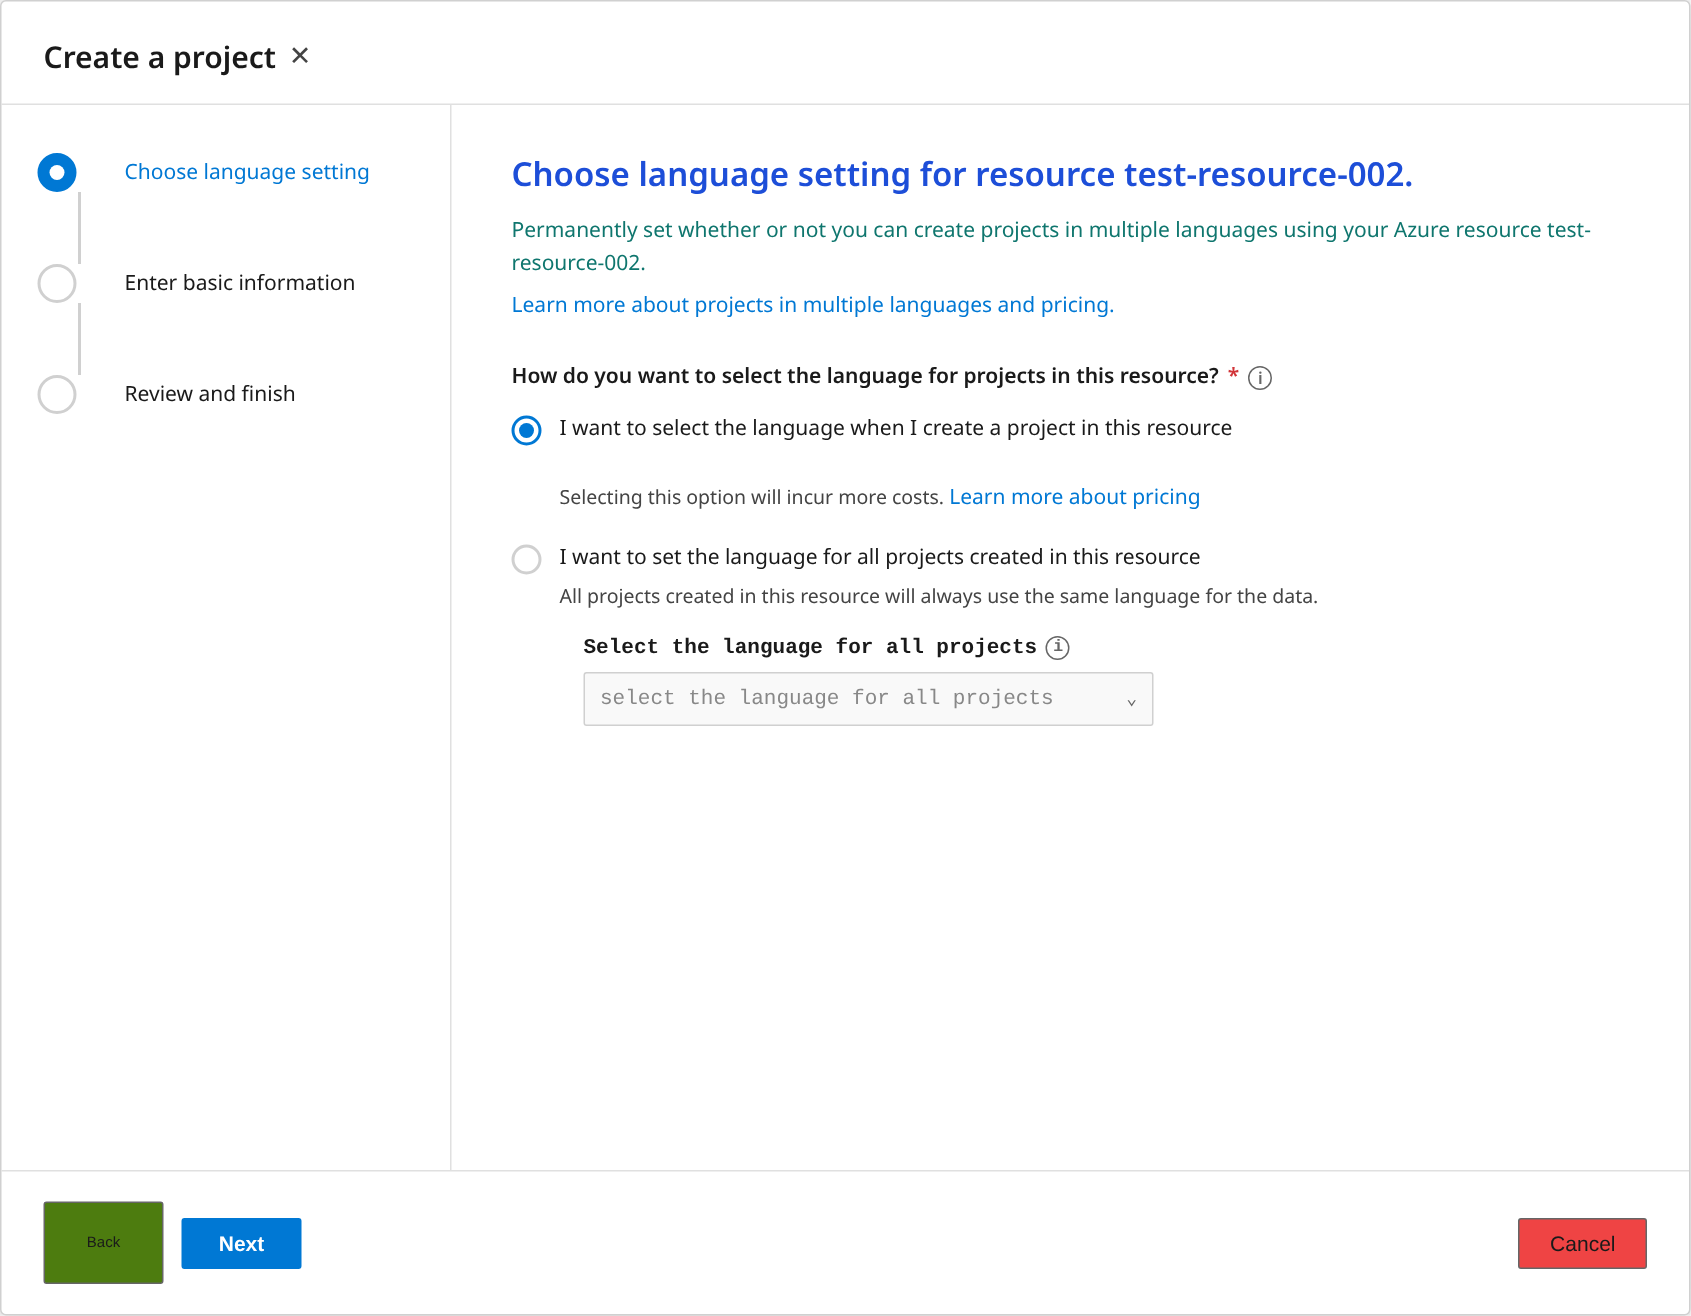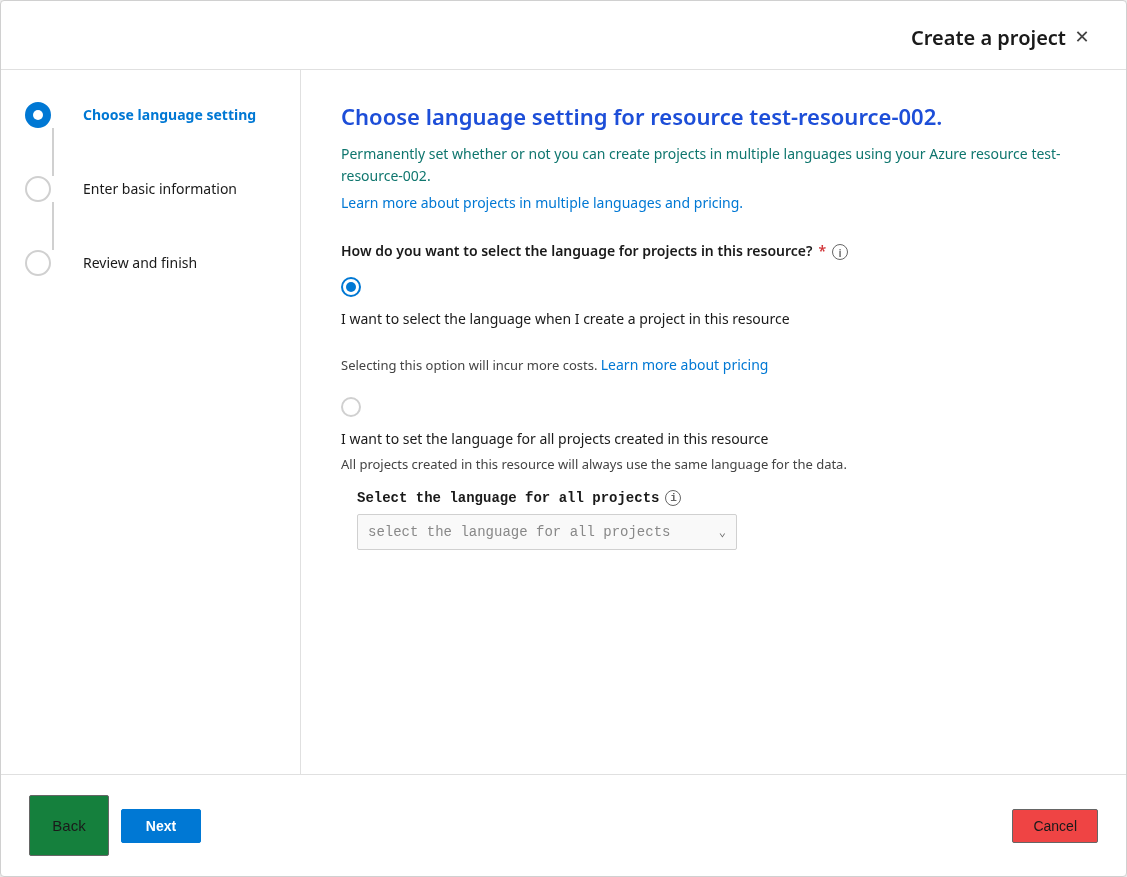--- a/index.html
+++ b/index.html
@@ -18,21 +18,21 @@
       border: 1px solid #d0d0d0;
       border-radius: 4px;
       display: flex;
       flex-direction: column;
       box-shadow: 0 4px 24px rgba(0,0,0,0.15);
       position: relative;
     }
     .dialog-header {
       display: flex;
       align-items: center;
-      justify-content: flex-end;
+      justify-content: flex-start;
       padding: 20px 28px 16px 28px;
       border-bottom: 1px solid #e0e0e0;
     }
     .dialog-title {
       font-size: 20px;
       font-weight: 600;
       color: #1a1a1a;
     }
     .close-btn {
       background: none;
@@ -92,21 +92,21 @@
       border-radius: 50%;
       background: #fff;
     }
     .step-label {
       font-size: 14px;
       color: #1a1a1a;
       padding-top: 3px;
       line-height: 1.4;
     }
     .step-label.active {
-      font-weight: 700;
+      font-weight: 400;
       color: #0078d4;
     }
     .main-content {
       flex: 1;
       padding: 32px 40px;
       overflow-y: auto;
     }
     .section-title {
       font-size: 22px;
       font-weight: 600;
@@ -147,21 +147,20 @@
       font-size: 11px;
       color: #666;
       cursor: pointer;
       flex-shrink: 0;
     }
     .radio-option {
       display: flex;
       align-items: flex-start;
       gap: 12px;
       margin-bottom: 20px;
-      flex-direction: column;
     }
     .radio-btn {
       width: 20px;
       height: 20px;
       border-radius: 50%;
       border: 2px solid #d0d0d0;
       background: #fff;
       flex-shrink: 0;
       margin-top: 1px;
       cursor: pointer;
@@ -225,25 +224,25 @@
       color: #666;
     }
     .dialog-footer {
       border-top: 1px solid #e0e0e0;
       padding: 20px 28px;
       display: flex;
       align-items: center;
       gap: 12px;
     }
     .btn-back {
-      background: #15803d;
+      background: #4d7c0f;
       border: 1px solid #666;
       color: #1a1a1a;
       padding: 21px 20px;
-      font-size: 15px;
+      font-size: 10px;
       cursor: pointer;
       border-radius: 2px;
       min-width: 80px;
     }
     .btn-next {
       background: #0078d4;
       border: 1px solid #0078d4;
       color: #fff;
       padding: 8px 20px;
       font-size: 14px;

